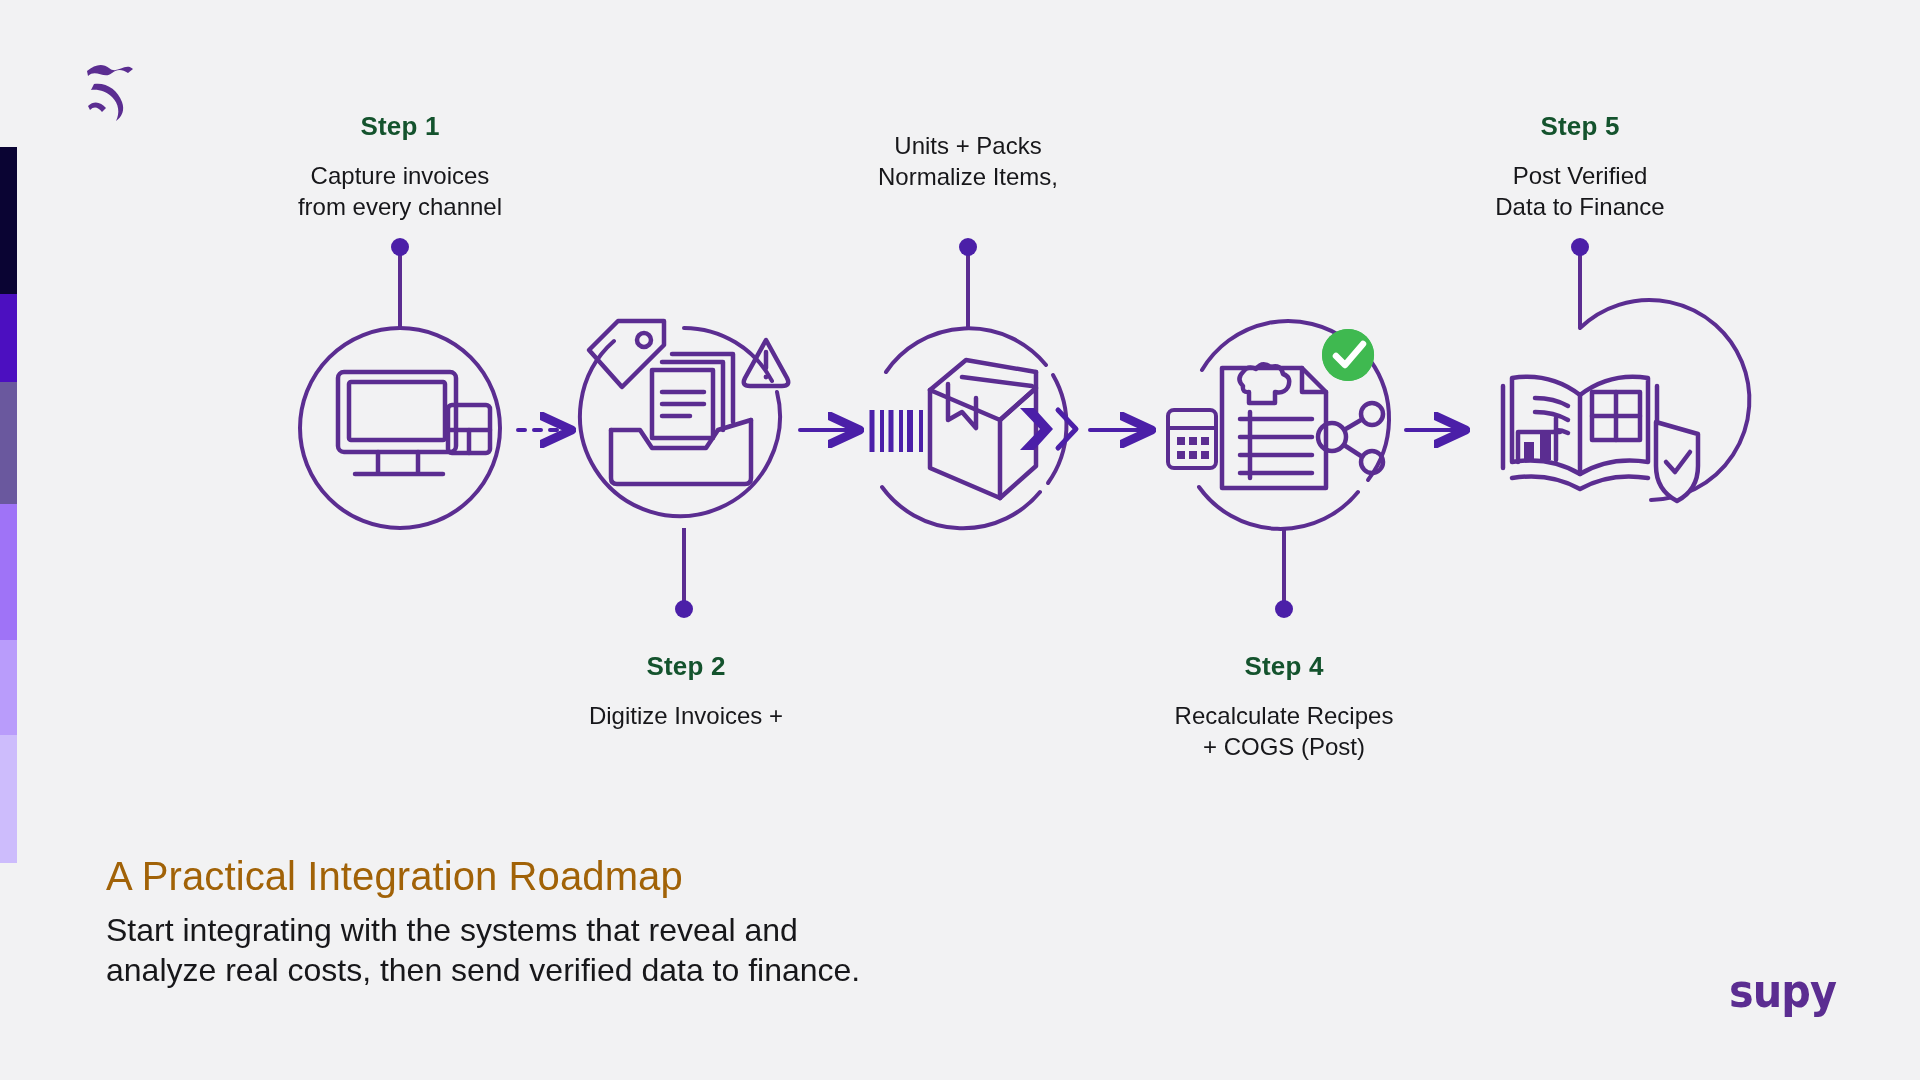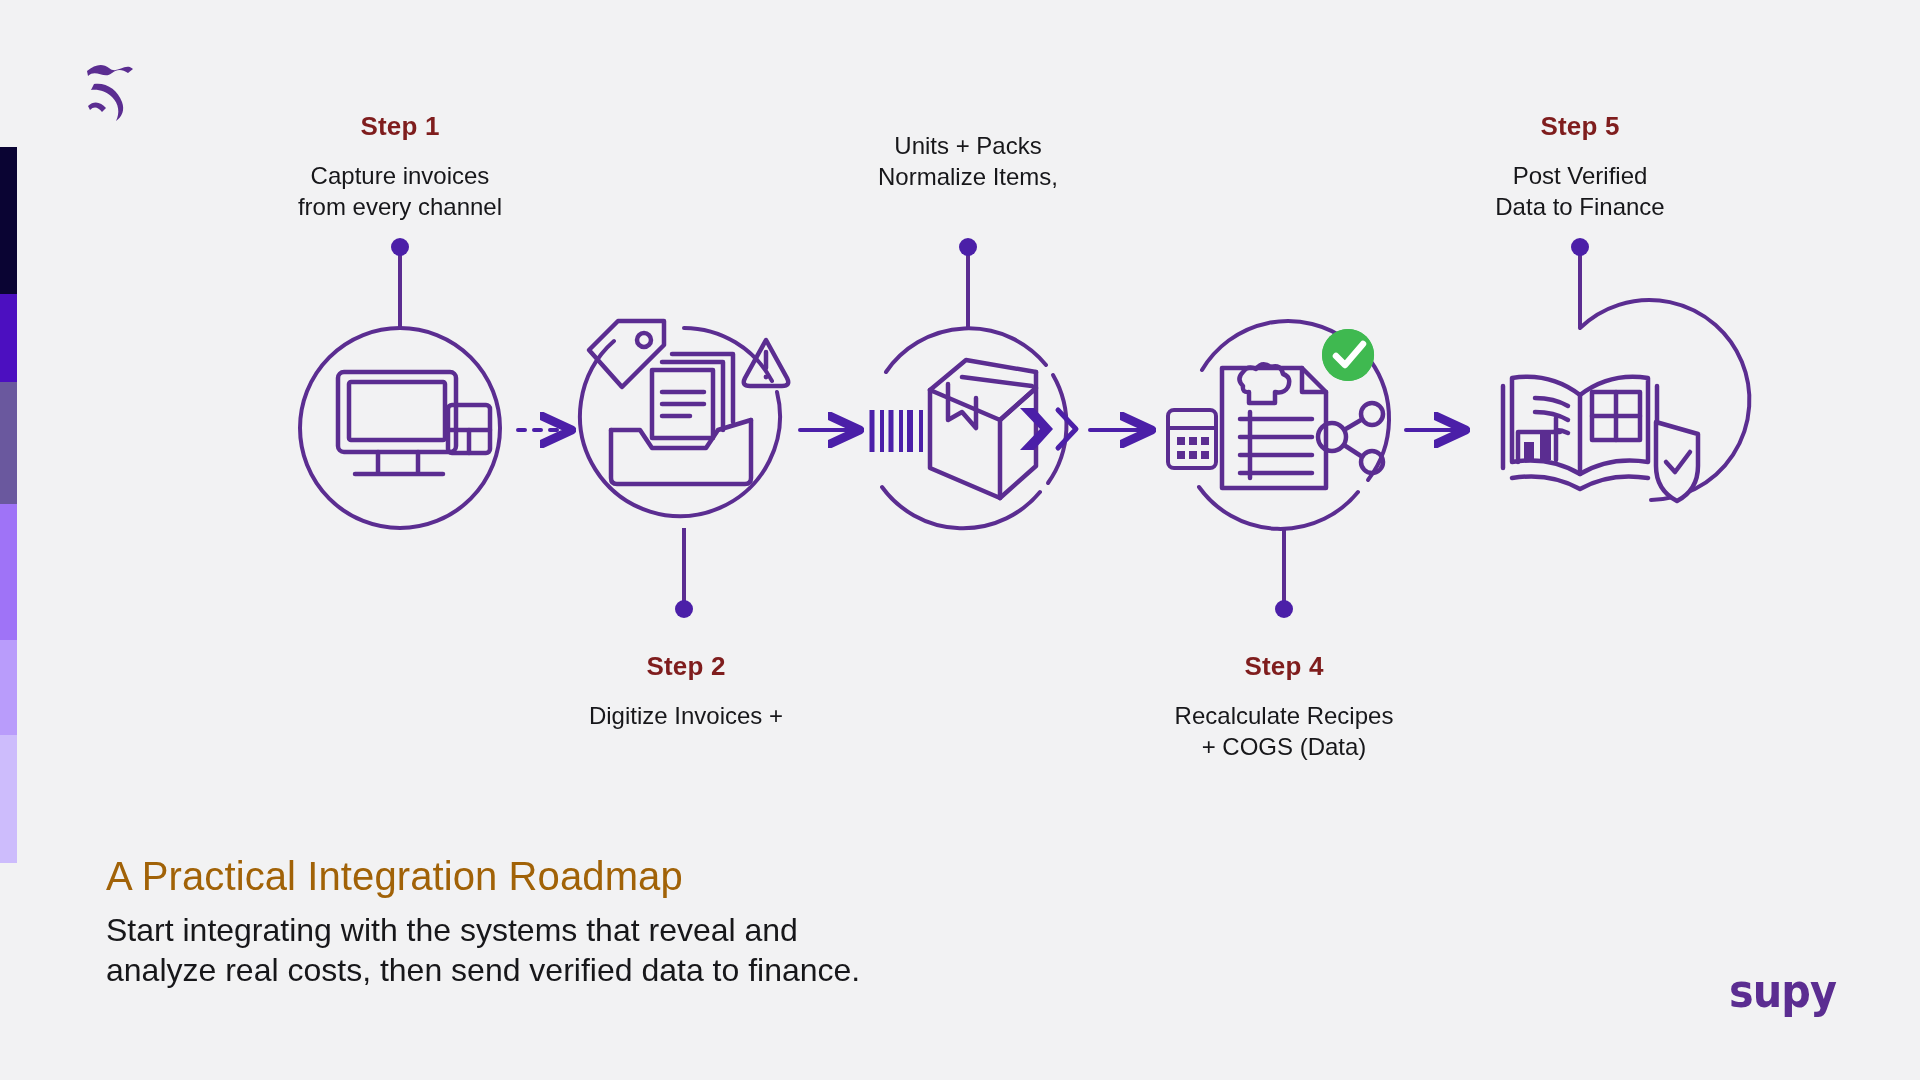--- a/index.html
+++ b/index.html
@@ -49,21 +49,21 @@
 
   
   .step-caption {
     position: absolute;
     text-align: center;
     width: 340px;
   }
   .step-caption .step-title {
     font-size: 26px;
     font-weight: bold;
-    color: #7f1d1d;
+    color: #14532d;
     letter-spacing: .2px;
     line-height: 1.15;
     white-space: nowrap;
   }
   .step-caption .step-desc {
     margin-top: 19px;
     font-size: 24px;
     color: #17171a;
     line-height: 1.28;
     font-weight: 400;
@@ -331,21 +331,21 @@
   <div class="step-title">Step 2</div>
   <div class="step-desc">
     <span>Digitize Invoices +</span>
   </div>
 </div>
 
 <div class="step-caption" id="cap-4">
   <div class="step-title">Step 4</div>
   <div class="step-desc">
     <span>Recalculate Recipes</span>
-    <span>+ COGS (Data)</span>
+    <span>+ COGS (Post)</span>
   </div>
 </div>
 
 <div id="footer-block">
   <div id="footer-title">A Practical Integration Roadmap</div>
   <div id="footer-sub">
     <span>Start integrating with the systems that reveal and</span>
     <span>analyze real costs, then send verified data to finance.</span>
   </div>
 </div>

